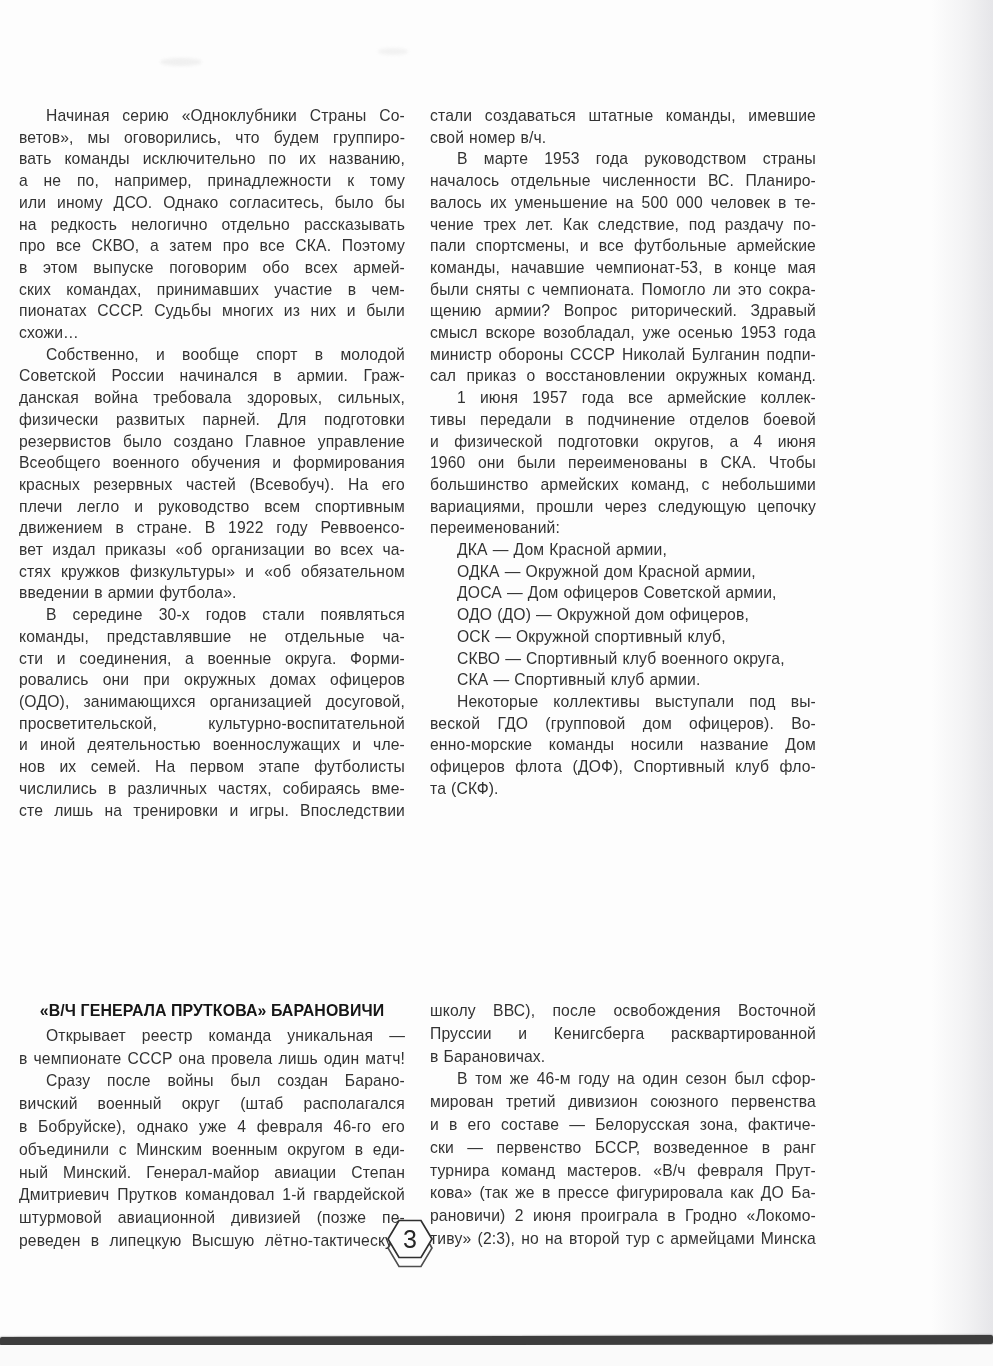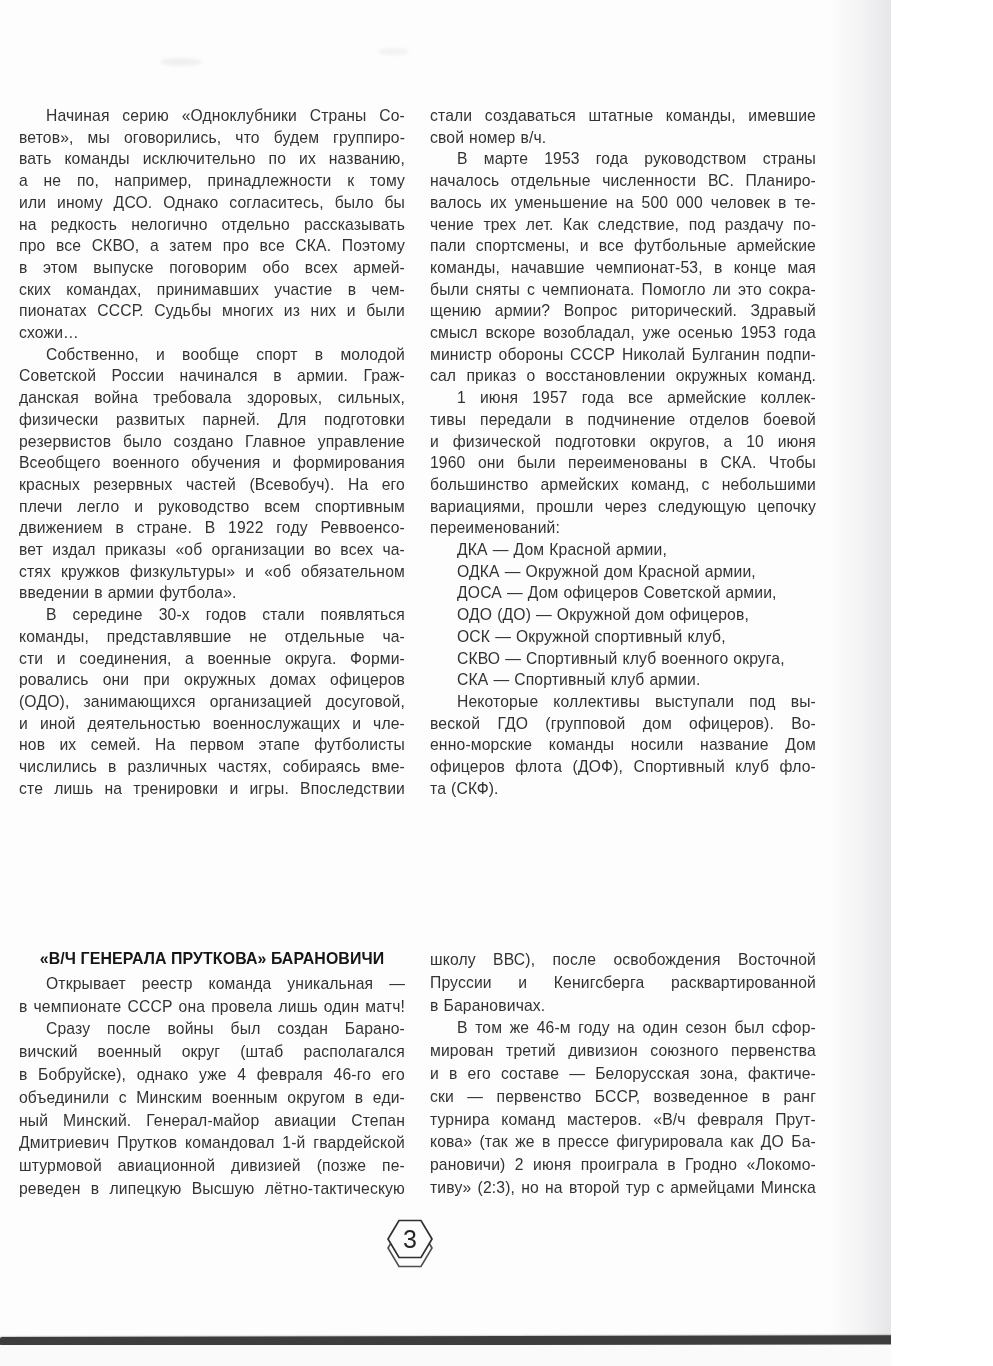--- a/index.html
+++ b/index.html
@@ -3,37 +3,37 @@
 <meta charset="utf-8">
 <style>
   html, body { margin: 0; padding: 0; }
   body {
     width: 993px; height: 1366px;
     background: #ffffff;
     font-family: "Liberation Sans", "DejaVu Sans", sans-serif;
   }
   .page {
     position: relative;
-    width: 891px; height: 1366px;
+    width: 993px; height: 1366px;
     background: #fdfdfd;
     overflow: hidden;
     color: #323232;
   }
   
   .artifact {
     position: absolute;
     border-radius: 50%;
     filter: blur(1.5px);
   }
   .artifact.a1 { left: 160px; top: 58px; width: 42px; height: 8px; background: #f0f0f0; }
   .artifact.a2 { left: 378px; top: 48px; width: 30px; height: 7px; background: #f2f2f2; }
 
   .section { position: absolute; display: flex; gap: 25px; }
   .section.intro   { left: 19px; top: 105px;  width: 797px; }
-  .section.article { left: 19px; top: 948px;  width: 797px; align-items: center; }
+  .section.article { left: 19px; top: 1000px;  width: 797px; }
   .col { width: 386px; }
 
   .tline {
     font-size: 15.7px;
     letter-spacing: 0.15px;
     color: #323232;
     text-align: justify;
     text-align-last: justify;
     word-spacing: 0.5px;
   }
@@ -116,20 +116,21 @@
         <div class="tline">плечи легло и руководство всем спортивным</div>
         <div class="tline">движением в стране. В 1922 году Реввоенсо-</div>
         <div class="tline">вет издал приказы «об организации во всех ча-</div>
         <div class="tline">стях кружков физкультуры» и «об обязательном</div>
         <div class="tline end">введении в армии футбола».</div>
         <div class="tline indent">В середине 30-х годов стали появляться</div>
         <div class="tline">команды, представлявшие не отдельные ча-</div>
         <div class="tline">сти и соединения, а военные округа. Форми-</div>
         <div class="tline">ровались они при окружных домах офицеров</div>
         <div class="tline">(ОДО), занимающихся организацией досуговой,</div>
+        <div class="tline">просветительской,  культурно-воспитательной</div>
         <div class="tline">и иной деятельностью военнослужащих и чле-</div>
         <div class="tline">нов их семей. На первом этапе футболисты</div>
         <div class="tline">числились в различных частях, собираясь вме-</div>
         <div class="tline">сте лишь на тренировки и игры. Впоследствии</div>
       </div>
     <div class="col">
         <div class="tline">стали создаваться штатные команды, имевшие</div>
         <div class="tline end">свой номер в/ч.</div>
         <div class="tline indent">В марте 1953 года руководством страны</div>
         <div class="tline">началось отдельные численности ВС. Планиро-</div>
@@ -137,21 +138,21 @@
         <div class="tline">чение трех лет. Как следствие, под раздачу по-</div>
         <div class="tline">пали спортсмены, и все футбольные армейские</div>
         <div class="tline">команды, начавшие чемпионат-53, в конце мая</div>
         <div class="tline">были сняты с чемпионата. Помогло ли это сокра-</div>
         <div class="tline">щению армии? Вопрос риторический. Здравый</div>
         <div class="tline">смысл вскоре возобладал, уже осенью 1953 года</div>
         <div class="tline">министр обороны СССР Николай Булганин подпи-</div>
         <div class="tline">сал приказ о восстановлении окружных команд.</div>
         <div class="tline indent">1 июня 1957 года все армейские коллек-</div>
         <div class="tline">тивы передали в подчинение отделов боевой</div>
-        <div class="tline">и физической подготовки округов, а 10 июня</div>
+        <div class="tline">и физической подготовки округов, а 4 июня</div>
         <div class="tline">1960 они были переименованы в СКА. Чтобы</div>
         <div class="tline">большинство армейских команд, с небольшими</div>
         <div class="tline">вариациями, прошли через следующую цепочку</div>
         <div class="tline end">переименований:</div>
         <div class="tline list">ДКА — Дом Красной армии,</div>
         <div class="tline list">ОДКА — Окружной дом Красной армии,</div>
         <div class="tline list">ДОСА — Дом офицеров Советской армии,</div>
         <div class="tline list">ОДО (ДО) — Окружной дом офицеров,</div>
         <div class="tline list">ОСК — Окружной спортивный клуб,</div>
         <div class="tline list">СКВО — Спортивный клуб военного округа,</div>

